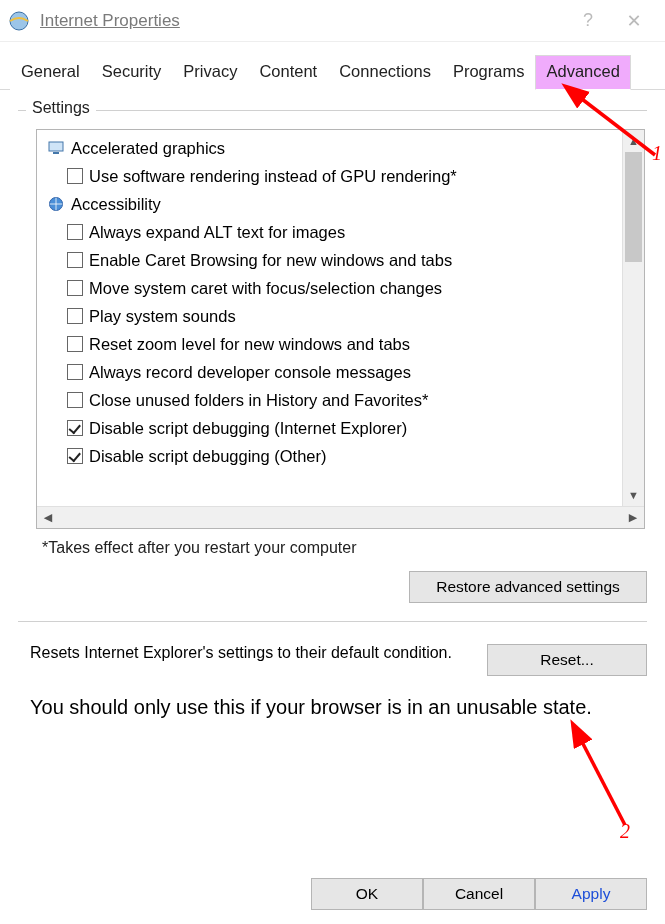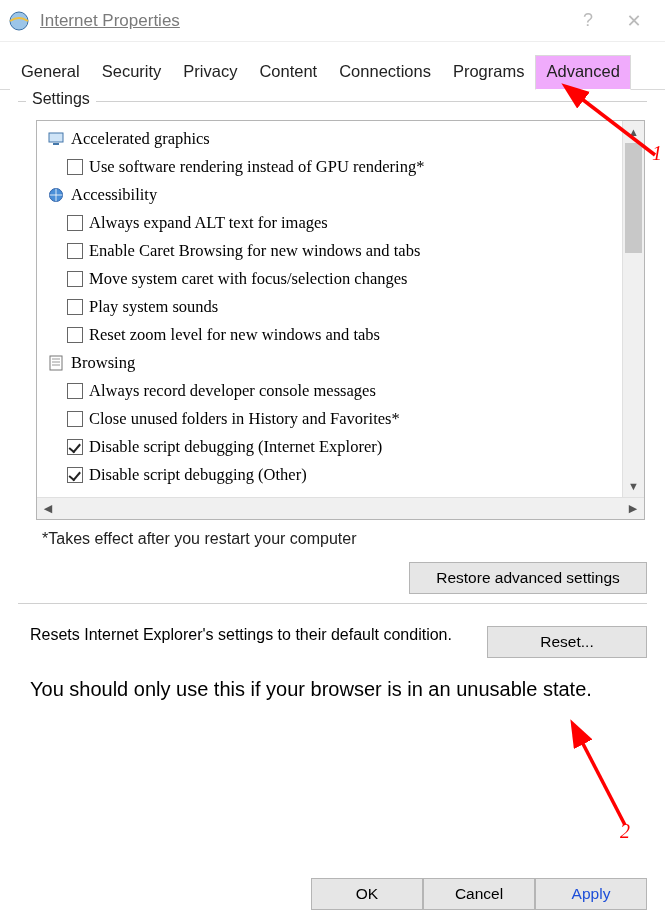--- a/index.html
+++ b/index.html
@@ -55,21 +55,21 @@
     background: #f0abfc;
     border: 1px solid #d9d9d9;
     border-bottom: 1px solid #fff;
   }
   .content {
     padding: 2px 18px 0 18px;
   }
   
   .groupbox {
     position: relative;
-    margin-top: 9px;
+    margin-top: 18px;
     border-top: 1px solid #d0d0d0;
     padding-top: 14px;
   }
   .groupbox .legend {
     position: absolute;
     top: -12px;
     left: 8px;
     background: #fff;
     padding: 0 6px;
     font-size: 16px;
@@ -82,21 +82,20 @@
     height: 400px;
     background: #fff;
     display: flex;
     flex-direction: column;
   }
   .treebox .tree-inner {
     flex: 1;
     overflow: hidden;
     position: relative;
     padding: 4px 0;
-    font-family: Liberation Serif, serif;
   }
   .treebox .vscroll {
     position: absolute;
     right: 0; top: 0; bottom: 0;
     width: 22px;
     background: #f0f0f0;
     border-left: 1px solid #e0e0e0;
     display: flex;
     flex-direction: column;
   }
@@ -279,31 +278,20 @@
           </div>
         <div class="item-row">
             <span class="chk"></span>
             <span>Play system sounds</span>
           </div>
         <div class="item-row">
             <span class="chk"></span>
             <span>Reset zoom level for new windows and tabs</span>
           </div>
 
-        <div class="group-row">
-          <span class="gicon">
-            <svg width="14" height="16">
-                <rect x="1" y="1" width="12" height="14" fill="#fff" stroke="#777"></rect>
-                <line x1="3" y1="4" x2="11" y2="4" stroke="#999"></line>
-                <line x1="3" y1="7" x2="11" y2="7" stroke="#999"></line>
-                <line x1="3" y1="10" x2="11" y2="10" stroke="#999"></line>
-              </svg>
-          </span>
-          <span>Browsing</span>
-        </div>
         <div class="item-row">
             <span class="chk"></span>
             <span>Always record developer console messages</span>
           </div>
         <div class="item-row">
             <span class="chk"></span>
             <span>Close unused folders in History and Favorites*</span>
           </div>
         <div class="item-row">
             <span class="chk checked"></span>

